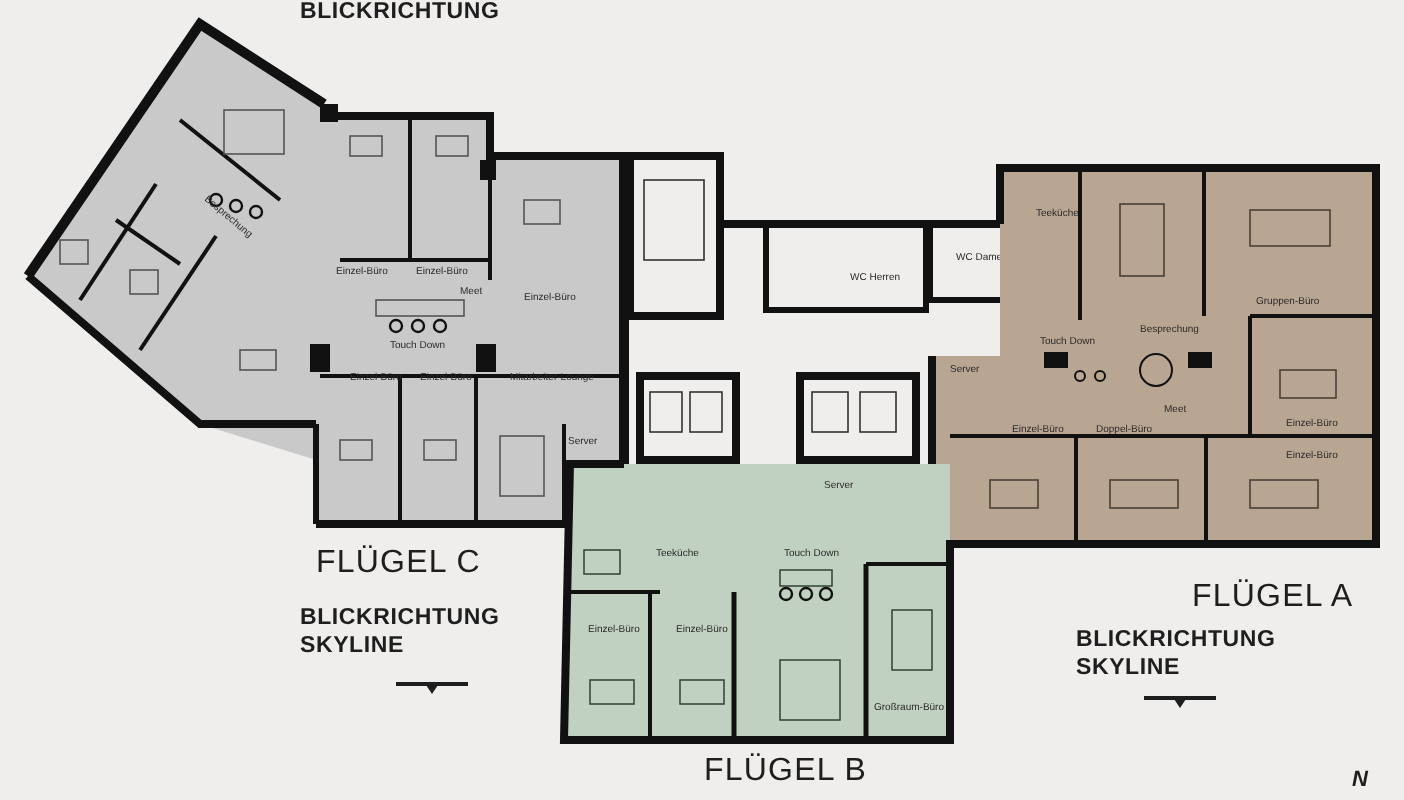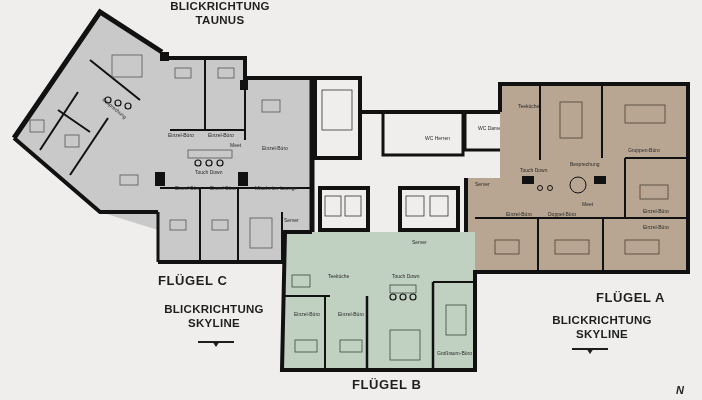--- a/index.html
+++ b/index.html
@@ -1,19 +1,19 @@
 <!DOCTYPE html>
 <html><head>
 <meta charset="utf-8">
 <style>
   html,body{margin:0;padding:0;}
   body{width:702px;height:400px;background:#efeeec;overflow:hidden;position:relative;font-family:"Liberation Sans",sans-serif;}
   #plan{position:absolute;left:0;top:0;width:702px;height:400px;}
-  .lbl{position:absolute;text-align:center;color:#1e1e1e;font-weight:bold;font-size:11.5px;line-height:14px;letter-spacing:0.3px;}
-  .wing{position:absolute;color:#1e1e1e;font-size:13px;letter-spacing:0.6px;font-weight:bold;}
+  .lbl{position:absolute;color:#1e1e1e;font-weight:bold;font-size:11.5px;line-height:14px;letter-spacing:0.3px;}
+  .wing{position:absolute;color:#1e1e1e;font-size:16px;letter-spacing:0.6px;}
   .arrow{position:absolute;height:2px;background:#1e1e1e;}
   .arrow::after{content:"";position:absolute;left:50%;top:0;margin-left:-4px;border-left:4px solid transparent;border-right:4px solid transparent;border-top:6px solid #1e1e1e;}
   .north{position:absolute;font-weight:bold;font-style:italic;font-size:11px;color:#1e1e1e;}
   .rl{font-family:"Liberation Sans",sans-serif;font-size:5px;fill:#2a2a2a;}
 </style>
 </head>
 <body>
 
 <svg id="plan" viewBox="0 0 702 400" xmlns="http://www.w3.org/2000/svg">
 
@@ -156,21 +156,20 @@
     <text class="rl" x="392" y="278">Touch Down</text>
     <text class="rl" x="412" y="244">Server</text>
     <text class="rl" x="294" y="316">Einzel-Büro</text>
     <text class="rl" x="338" y="316">Einzel-Büro</text>
     <text class="rl" x="437" y="355">Großraum-Büro</text>
   </g>
 </svg>
 
 <div class="lbl" style="left:150px;top:-1px;width:140px;">
   <div>BLICKRICHTUNG</div>
-  <div>TAUNUS</div>
 </div>
 
 <div class="wing" style="left:158px;top:273px;">FLÜGEL C</div>
 <div class="wing" style="left:596px;top:290px;">FLÜGEL A</div>
 <div class="wing" style="left:352px;top:377px;text-align:center;">FLÜGEL B</div>
 
 <div class="lbl" style="left:150px;top:302px;width:128px;">
   <div>BLICKRICHTUNG</div>
   <div>SKYLINE</div>
 </div>

